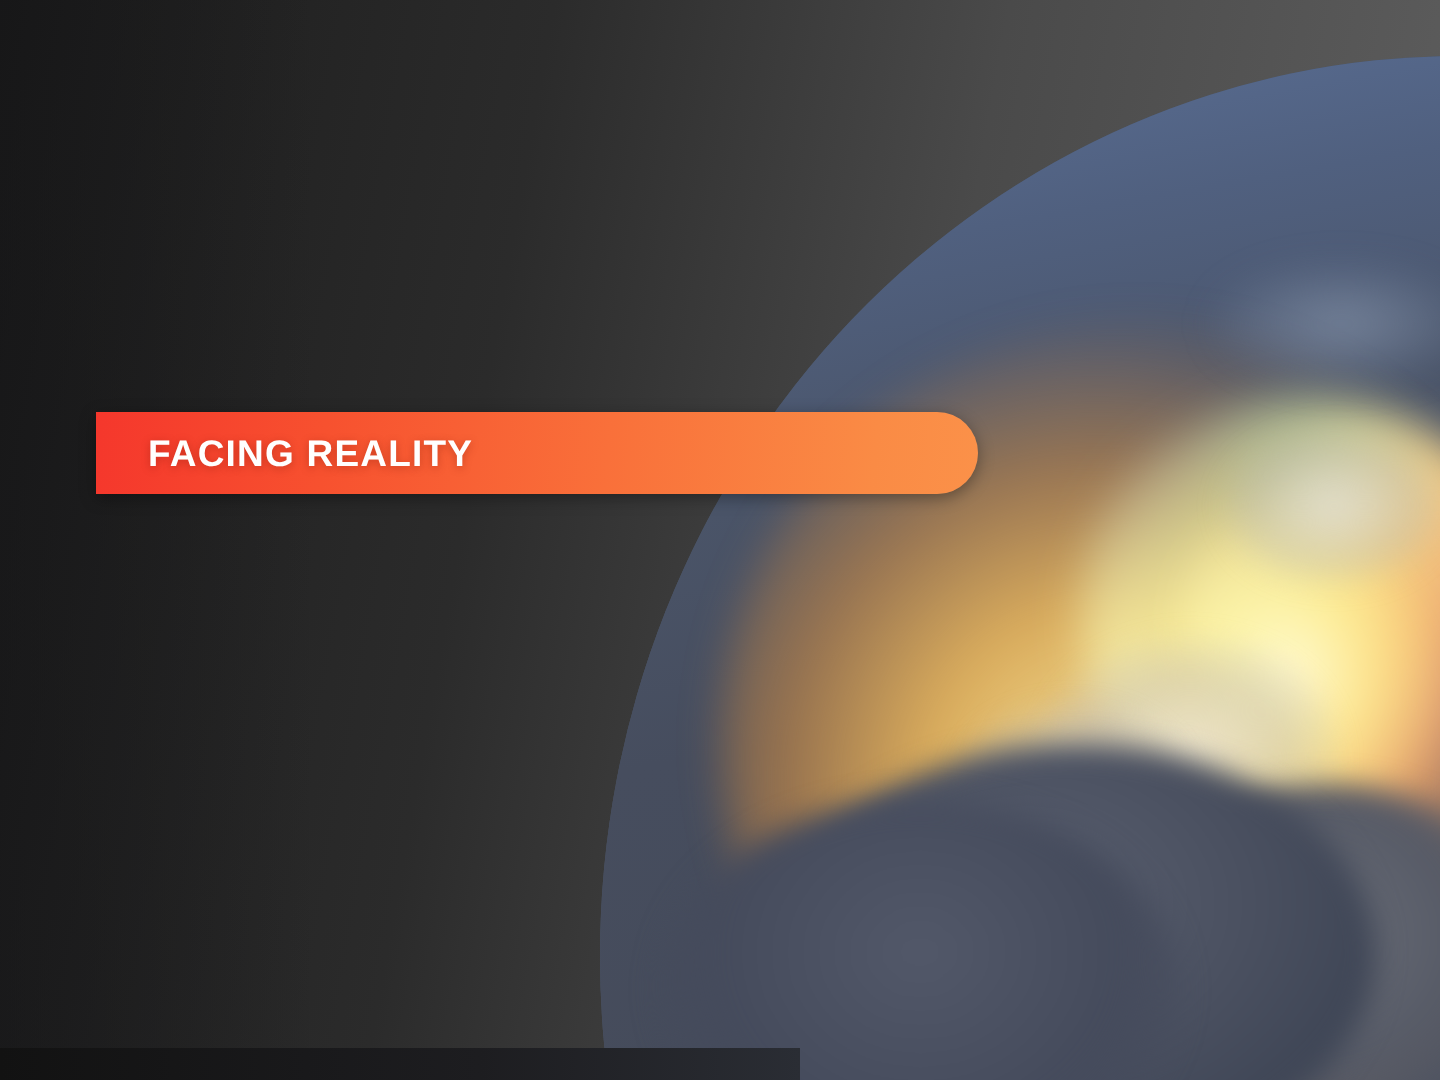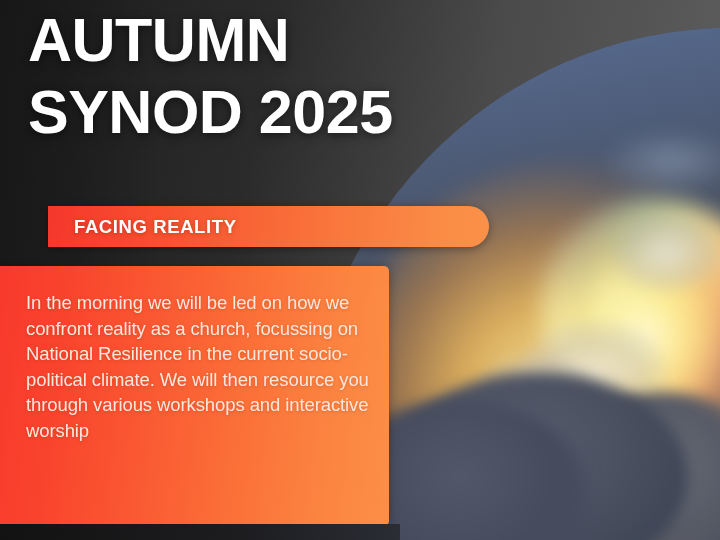--- a/index.html
+++ b/index.html
@@ -253,28 +253,21 @@
         <div class="cloud cloud-lit-b"></div>
         <div class="cloud cloud-dark-c"></div>
         <div class="cloud cloud-dark-a"></div>
         <div class="cloud cloud-dark-b"></div>
       </div>
     </div>
 
     <div class="vignette"></div>
   </div>
 
-  <div class="title-wrap">
-    <div class="title-line">AUTUMN</div>
-    <div class="title-line">SYNOD 2025</div>
-  </div>
 
   <div class="banner">
     <span class="banner-label">FACING REALITY</span>
   </div>
 
-  <div class="body-panel">
-    <p class="body-text">In the morning we will be led on how we confront reality as a church, focussing on National Resilience in the current socio-political climate. We will then resource you through various workshops and interactive worship</p>
-  </div>
 
   <div class="bottom-strip"></div>
 
 </div>
 
 </body></html>

